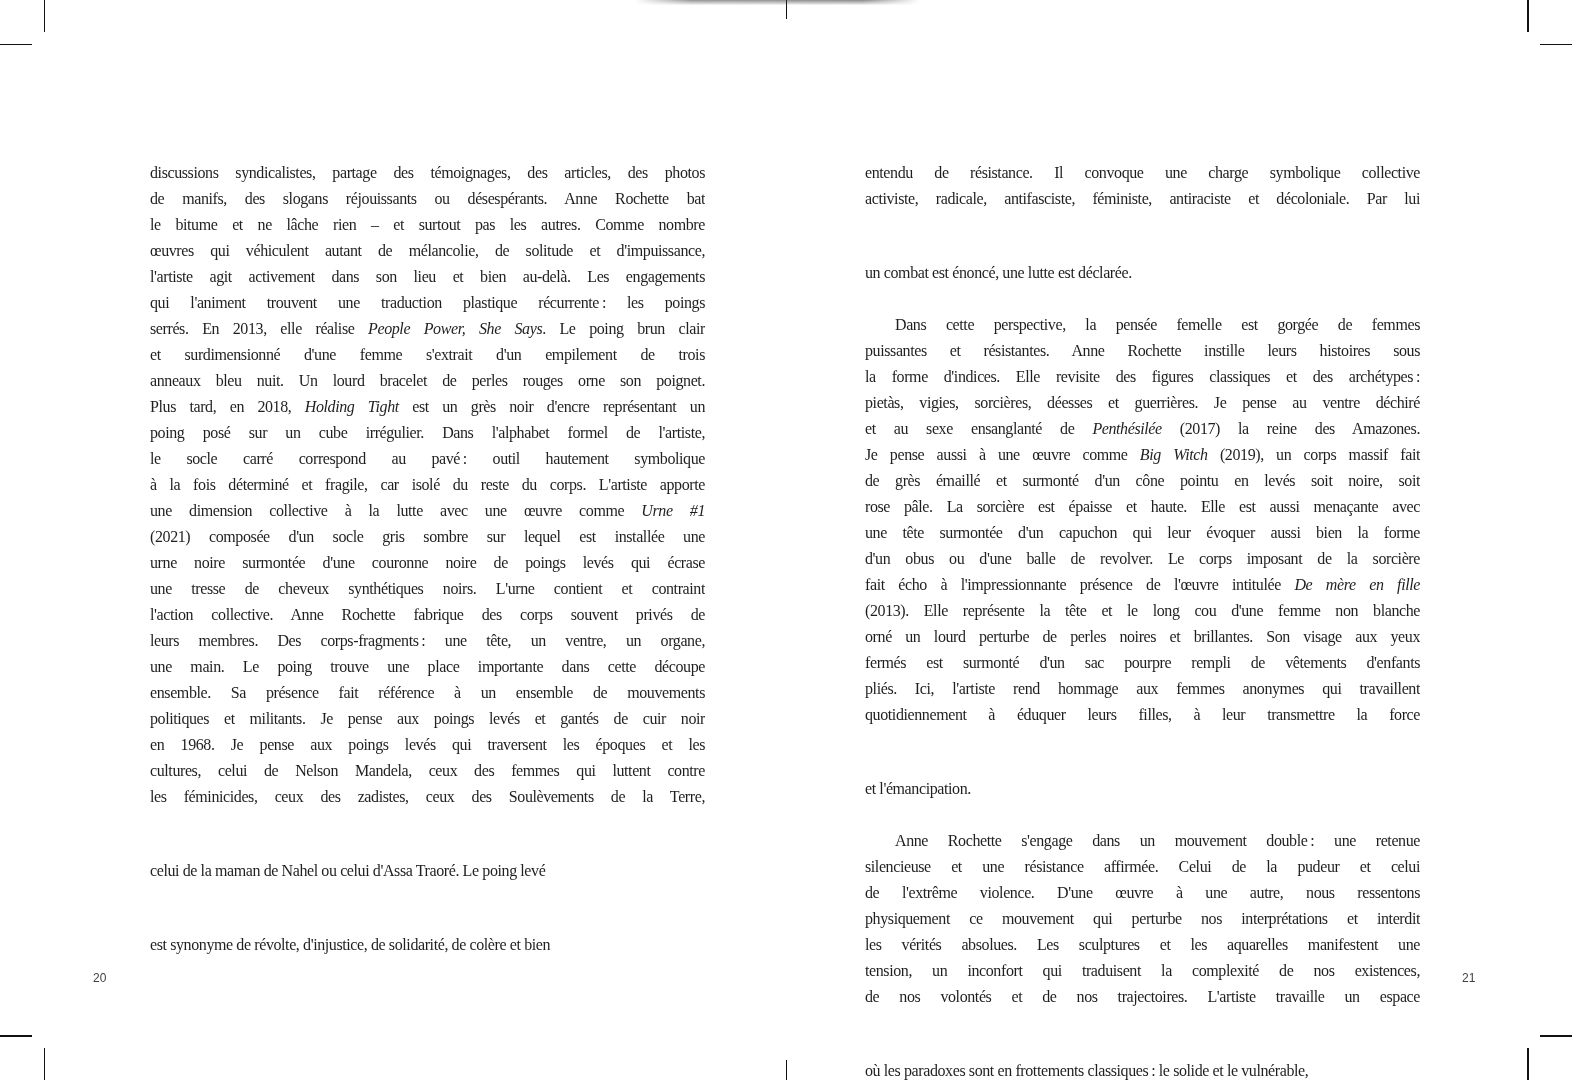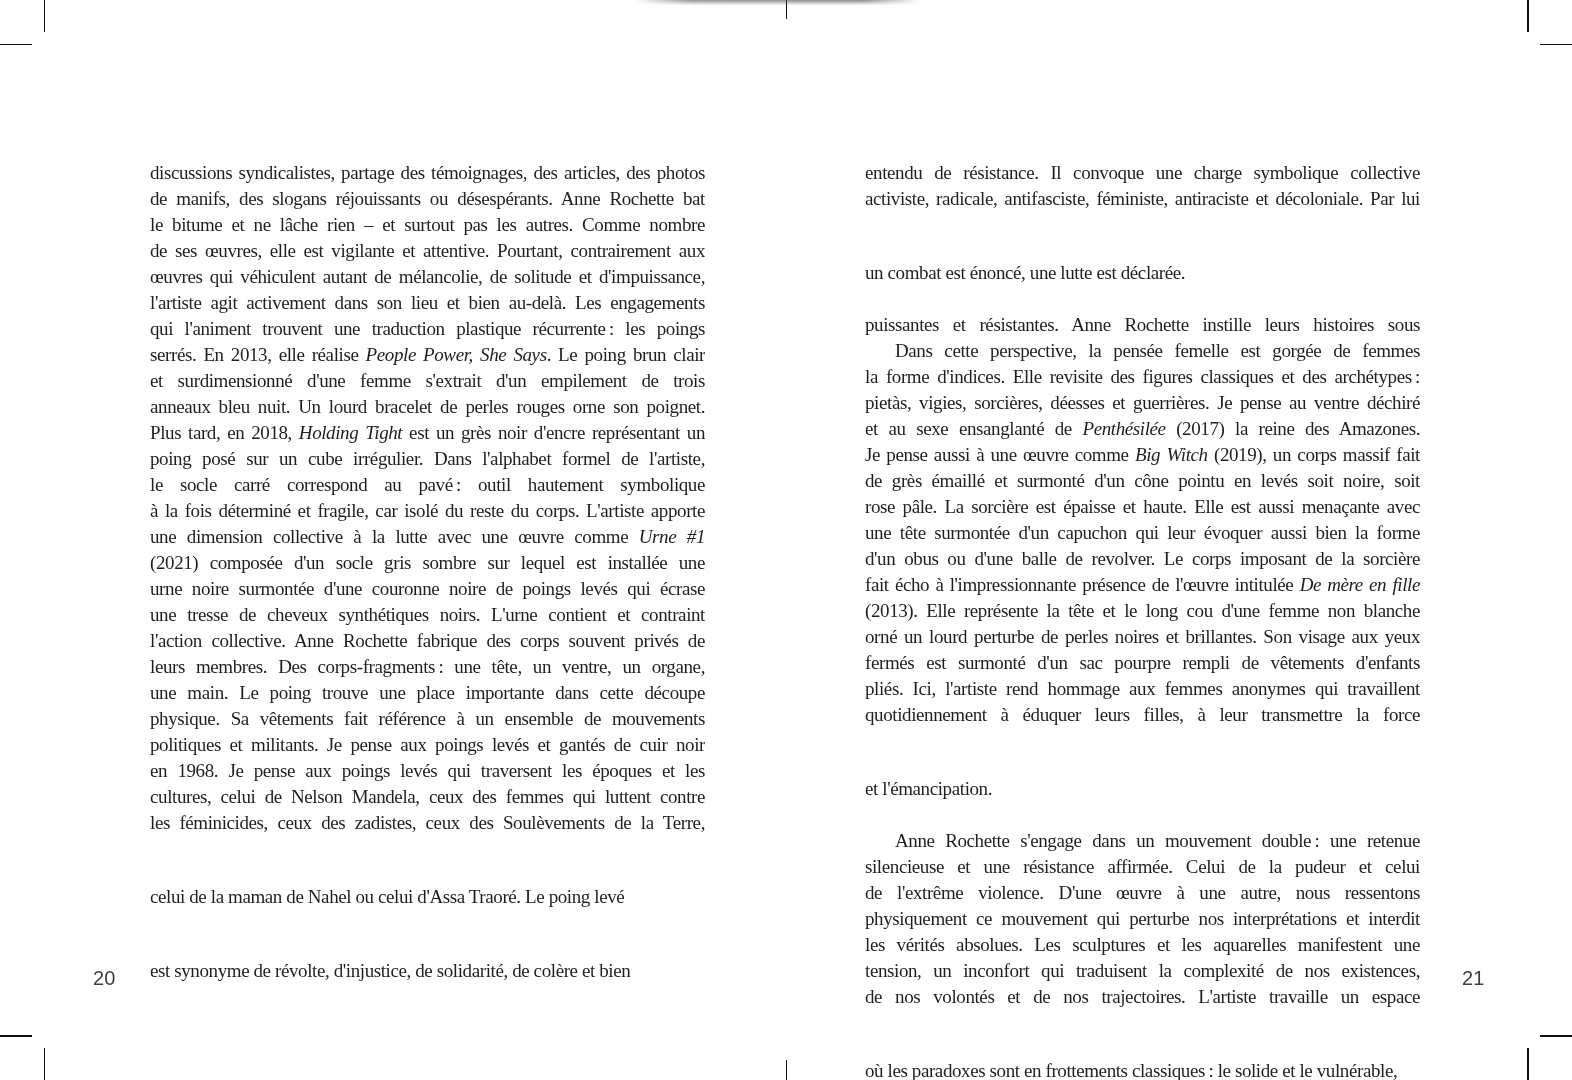--- a/index.html
+++ b/index.html
@@ -35,40 +35,40 @@
   .top-shadow{
     position:absolute;left:635px;top:0;width:285px;height:6px;
     background:linear-gradient(to right, rgba(60,60,60,0) 0%, rgba(60,60,60,.55) 20%, rgba(60,60,60,.6) 80%, rgba(60,60,60,0) 100%);
     -webkit-mask-image:linear-gradient(to bottom,#000 0%,transparent 90%);
     mask-image:linear-gradient(to bottom,#000 0%,transparent 90%);
   }
   
   .col{
     position:absolute;top:160px;width:555px;
     color:var(--text-color);
-    font-size:19px;
+    font-size:16px;
     letter-spacing:-0.4px;
   }
   .col-left{left:150px;}
   .col-right{left:865px;}
   .para{margin:0 0 26px 0;}
   .para:last-child{margin-bottom:0;}
   .line{
     height:26px;line-height:26px;
     text-align:justify;text-align-last:justify;
     overflow:hidden;white-space:nowrap;
   }
   .line.ragged{text-align-last:left;margin-top:48px;}
   .line.indent{text-indent:30px;}
   .line i{font-style:italic;}
   
   .pagenum{
     position:absolute;top:969px;
     font-family:"Liberation Sans", sans-serif;
-    font-size:20px;line-height:18px;
+    font-size:12px;line-height:18px;
     color:var(--pagenum-color);
     letter-spacing:0.2px;
   }
   .pagenum-left{left:93px;}
   .pagenum-right{left:1462px;}
 </style>
 </head>
 <body>
 
 <div class="spread">
@@ -84,57 +84,56 @@
   <div class="mark v m-v-tc"></div>
   <div class="mark v m-v-bc"></div>
 
   <div class="top-shadow"></div>
 
   <div class="col col-left">
       <div class="para">
         <div class="line">discussions syndicalistes, partage des témoignages, des articles, des photos</div>
         <div class="line">de manifs, des slogans réjouissants ou désespérants. Anne Rochette bat</div>
         <div class="line">le bitume et ne lâche rien – et surtout pas les autres. Comme nombre</div>
-        <div class="line">de ses œuvres, elle est vigilante et attentive. Pourtant, contrairement aux</div>
         <div class="line">œuvres qui véhiculent autant de mélancolie, de solitude et d'impuissance,</div>
         <div class="line">l'artiste agit activement dans son lieu et bien au-delà. Les engagements</div>
         <div class="line">qui l'animent trouvent une traduction plastique récurrente : les poings</div>
         <div class="line">serrés. En 2013, elle réalise <i>People Power, She Says</i>. Le poing brun clair</div>
         <div class="line">et surdimensionné d'une femme s'extrait d'un empilement de trois</div>
         <div class="line">anneaux bleu nuit. Un lourd bracelet de perles rouges orne son poignet.</div>
         <div class="line">Plus tard, en 2018, <i>Holding Tight</i> est un grès noir d'encre représentant un</div>
         <div class="line">poing posé sur un cube irrégulier. Dans l'alphabet formel de l'artiste,</div>
         <div class="line">le socle carré correspond au pavé : outil hautement symbolique</div>
         <div class="line">à la fois déterminé et fragile, car isolé du reste du corps. L'artiste apporte</div>
         <div class="line">une dimension collective à la lutte avec une œuvre comme <i>Urne #1</i></div>
         <div class="line">(2021) composée d'un socle gris sombre sur lequel est installée une</div>
         <div class="line">urne noire surmontée d'une couronne noire de poings levés qui écrase</div>
         <div class="line">une tresse de cheveux synthétiques noirs. L'urne contient et contraint</div>
         <div class="line">l'action collective. Anne Rochette fabrique des corps souvent privés de</div>
         <div class="line">leurs membres. Des corps-fragments : une tête, un ventre, un organe,</div>
         <div class="line">une main. Le poing trouve une place importante dans cette découpe</div>
-        <div class="line">physique. Sa vêtements fait référence à un ensemble de mouvements</div>
+        <div class="line">ensemble. Sa présence fait référence à un ensemble de mouvements</div>
         <div class="line">politiques et militants. Je pense aux poings levés et gantés de cuir noir</div>
         <div class="line">en 1968. Je pense aux poings levés qui traversent les époques et les</div>
         <div class="line">cultures, celui de Nelson Mandela, ceux des femmes qui luttent contre</div>
         <div class="line">les féminicides, ceux des zadistes, ceux des Soulèvements de la Terre,</div>
         <div class="line ragged">celui de la maman de Nahel ou celui d'Assa Traoré. Le poing levé</div>
         <div class="line ragged">est synonyme de révolte, d'injustice, de solidarité, de colère et bien</div>
       </div>
     </div>
 
   <div class="col col-right">
       <div class="para">
         <div class="line">entendu de résistance. Il convoque une charge symbolique collective</div>
         <div class="line">activiste, radicale, antifasciste, féministe, antiraciste et décoloniale. Par lui</div>
         <div class="line ragged">un combat est énoncé, une lutte est déclarée.</div>
       </div>
       <div class="para">
+        <div class="line indent">Dans cette perspective, la pensée femelle est gorgée de femmes</div>
         <div class="line">puissantes et résistantes. Anne Rochette instille leurs histoires sous</div>
-        <div class="line indent">Dans cette perspective, la pensée femelle est gorgée de femmes</div>
         <div class="line">la forme d'indices. Elle revisite des figures classiques et des archétypes :</div>
         <div class="line">pietàs, vigies, sorcières, déesses et guerrières. Je pense au ventre déchiré</div>
         <div class="line">et au sexe ensanglanté de <i>Penthésilée</i> (2017) la reine des Amazones.</div>
         <div class="line">Je pense aussi à une œuvre comme <i>Big Witch</i> (2019), un corps massif fait</div>
         <div class="line">de grès émaillé et surmonté d'un cône pointu en levés soit noire, soit</div>
         <div class="line">rose pâle. La sorcière est épaisse et haute. Elle est aussi menaçante avec</div>
         <div class="line">une tête surmontée d'un capuchon qui leur évoquer aussi bien la forme</div>
         <div class="line">d'un obus ou d'une balle de revolver. Le corps imposant de la sorcière</div>
         <div class="line">fait écho à l'impressionnante présence de l'œuvre intitulée <i>De mère en fille</i></div>
         <div class="line">(2013). Elle représente la tête et le long cou d'une femme non blanche</div>

